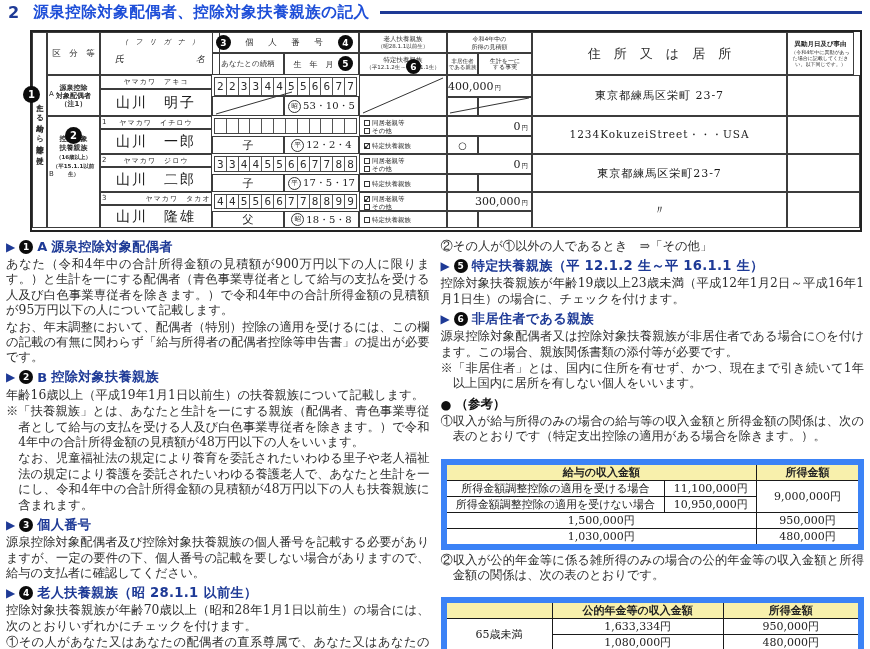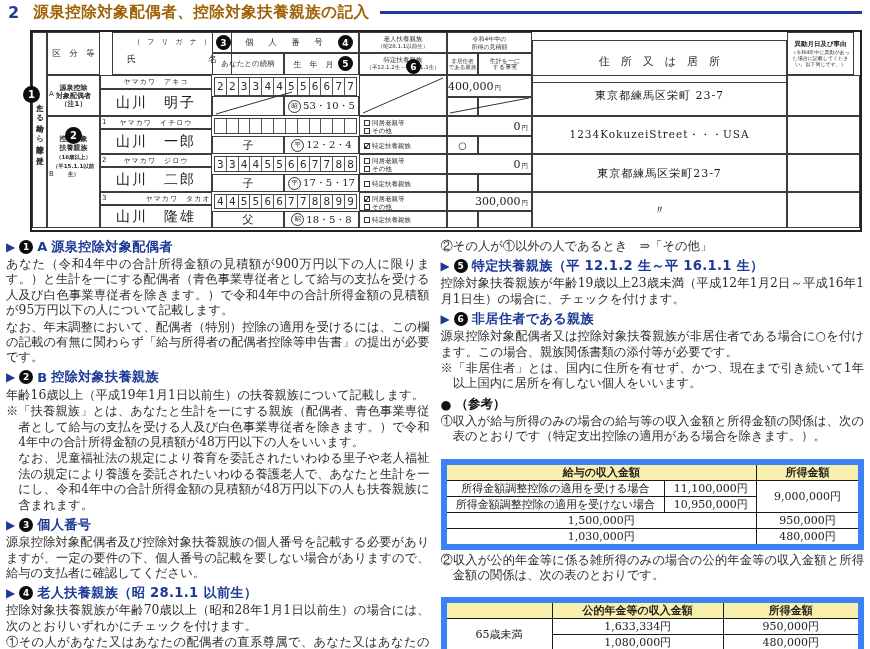--- a/index.html
+++ b/index.html
@@ -1,21 +1,21 @@
 <!DOCTYPE html>
 <html><head>
 <meta charset="utf-8">
 <style>
   html,body{margin:0;padding:0;background:#fff;}
   .page{position:relative;width:870px;height:649px;background:#fff;overflow:hidden;
         font-family:"DejaVu Serif",serif;color:#2c2c2c;}
   
   .title-row{position:absolute;left:8px;top:2px;width:856px;display:flex;align-items:center;}
   .title-num{font-family:"DejaVu Sans",sans-serif;font-weight:bold;font-size:16px;color:#1e3a96;}
-  .title-text{font-family:"DejaVu Sans",sans-serif;font-weight:bold;font-size:15.5px;color:#a16207;margin-left:14px;letter-spacing:.5px;}
+  .title-text{font-family:"DejaVu Sans",sans-serif;font-weight:bold;font-size:15.5px;color:#1d4ed8;margin-left:14px;letter-spacing:.5px;}
   .title-rule{flex:1;height:3px;background:#1e3a96;margin-left:10px;margin-right:2px;}
   
   .form{position:absolute;left:30px;top:30px;width:828px;height:198px;border:2px solid #222;box-sizing:content-box;}
   .fc{position:absolute;border:1px solid #3c3c3c;box-sizing:border-box;overflow:hidden;background:#fff0;}
   .c{display:flex;align-items:center;justify-content:center;text-align:center;}
   .tiny{font-family:"DejaVu Sans",sans-serif;}
   .strip{writing-mode:vertical-rl;font-family:"DejaVu Sans",sans-serif;font-size:7.5px;font-weight:bold;
          display:flex;align-items:center;justify-content:center;letter-spacing:1px;}
   .hw{font-family:"DejaVu Serif",serif;color:#1b1b1b;}
   .digits{display:flex;border:1px solid #444;position:absolute;box-sizing:border-box;}
@@ -64,21 +64,21 @@
     <span class="title-num">2</span>
     <span class="title-text">源泉控除対象配偶者、控除対象扶養親族の記入</span>
     <div class="title-rule"></div>
   </div>
 
   <div class="form">
 
     <div class="fc strip" style="left:0;top:0;width:15px;height:196px;">主たる給与から控除を受け</div>
 
     <div class="fc c tiny" style="left:15px;top:0;width:53px;height:43px;font-size:8.5px;">区　分　等</div>
-    <div class="fc" style="left:80px;top:0;width:120px;height:43px;">
+    <div class="fc" style="left:68px;top:0;width:120px;height:43px;font-style:italic;">
       <div class="tiny" style="font-size:7px;text-align:center;margin-top:4px;">（　フ　リ　ガ　ナ　）</div>
       <div class="tiny" style="font-size:9px;display:flex;justify-content:space-between;padding:6px 14px 0 14px;">
         <span>氏</span>
         <span>名</span>
       </div>
     </div>
     <div class="fc c tiny" style="left:180px;top:0;width:147px;height:21px;font-size:8.5px;letter-spacing:3px;">個　人　番　号</div>
     <div class="fc c tiny" style="left:180px;top:21px;width:72px;height:22px;font-size:7.5px;">あなたとの続柄</div>
     <div class="fc c tiny" style="left:252px;top:21px;width:75px;height:22px;font-size:8px;">生　年　月　日</div>
     <div class="fc c tiny" style="left:327px;top:0;width:88px;height:21px;flex-direction:column;line-height:7px;">
@@ -94,21 +94,21 @@
       <span>所得の見積額</span>
     </div>
     <div class="fc c tiny" style="left:415px;top:21px;width:31px;height:22px;flex-direction:column;line-height:6.5px;font-size:5.5px;">
       <span>非居住者</span>
       <span>である親族</span>
     </div>
     <div class="fc c tiny" style="left:446px;top:21px;width:54px;height:22px;flex-direction:column;line-height:6.5px;font-size:6px;">
       <span>生計を一に</span>
       <span>する事実</span>
     </div>
-    <div class="fc c tiny" style="left:500px;top:8px;width:255px;height:43px;font-size:11px;">住　所　又　は　居　所</div>
+    <div class="fc c tiny" style="left:500px;top:0;width:255px;height:43px;font-size:13px;">住　所　又　は　居　所</div>
     <div class="fc c tiny" style="left:755px;top:0;width:67px;height:43px;flex-direction:column;padding:1px;">
       <span style="font-size:6.5px;font-weight:bold;">異動月日及び事由</span>
       <span style="font-size:5px;line-height:6px;text-align:center;">（令和4年中に異動があった場合に記載してください。以下同じです。）</span>
     </div>
 
     <div class="fc c tiny" style="left:15px;top:43px;width:53px;height:41px;flex-direction:column;line-height:8px;font-weight:bold;font-size:7px;">
       <span>源泉控除</span>
       <span>対象配偶者</span>
       <span>（注1）</span>
     </div>

